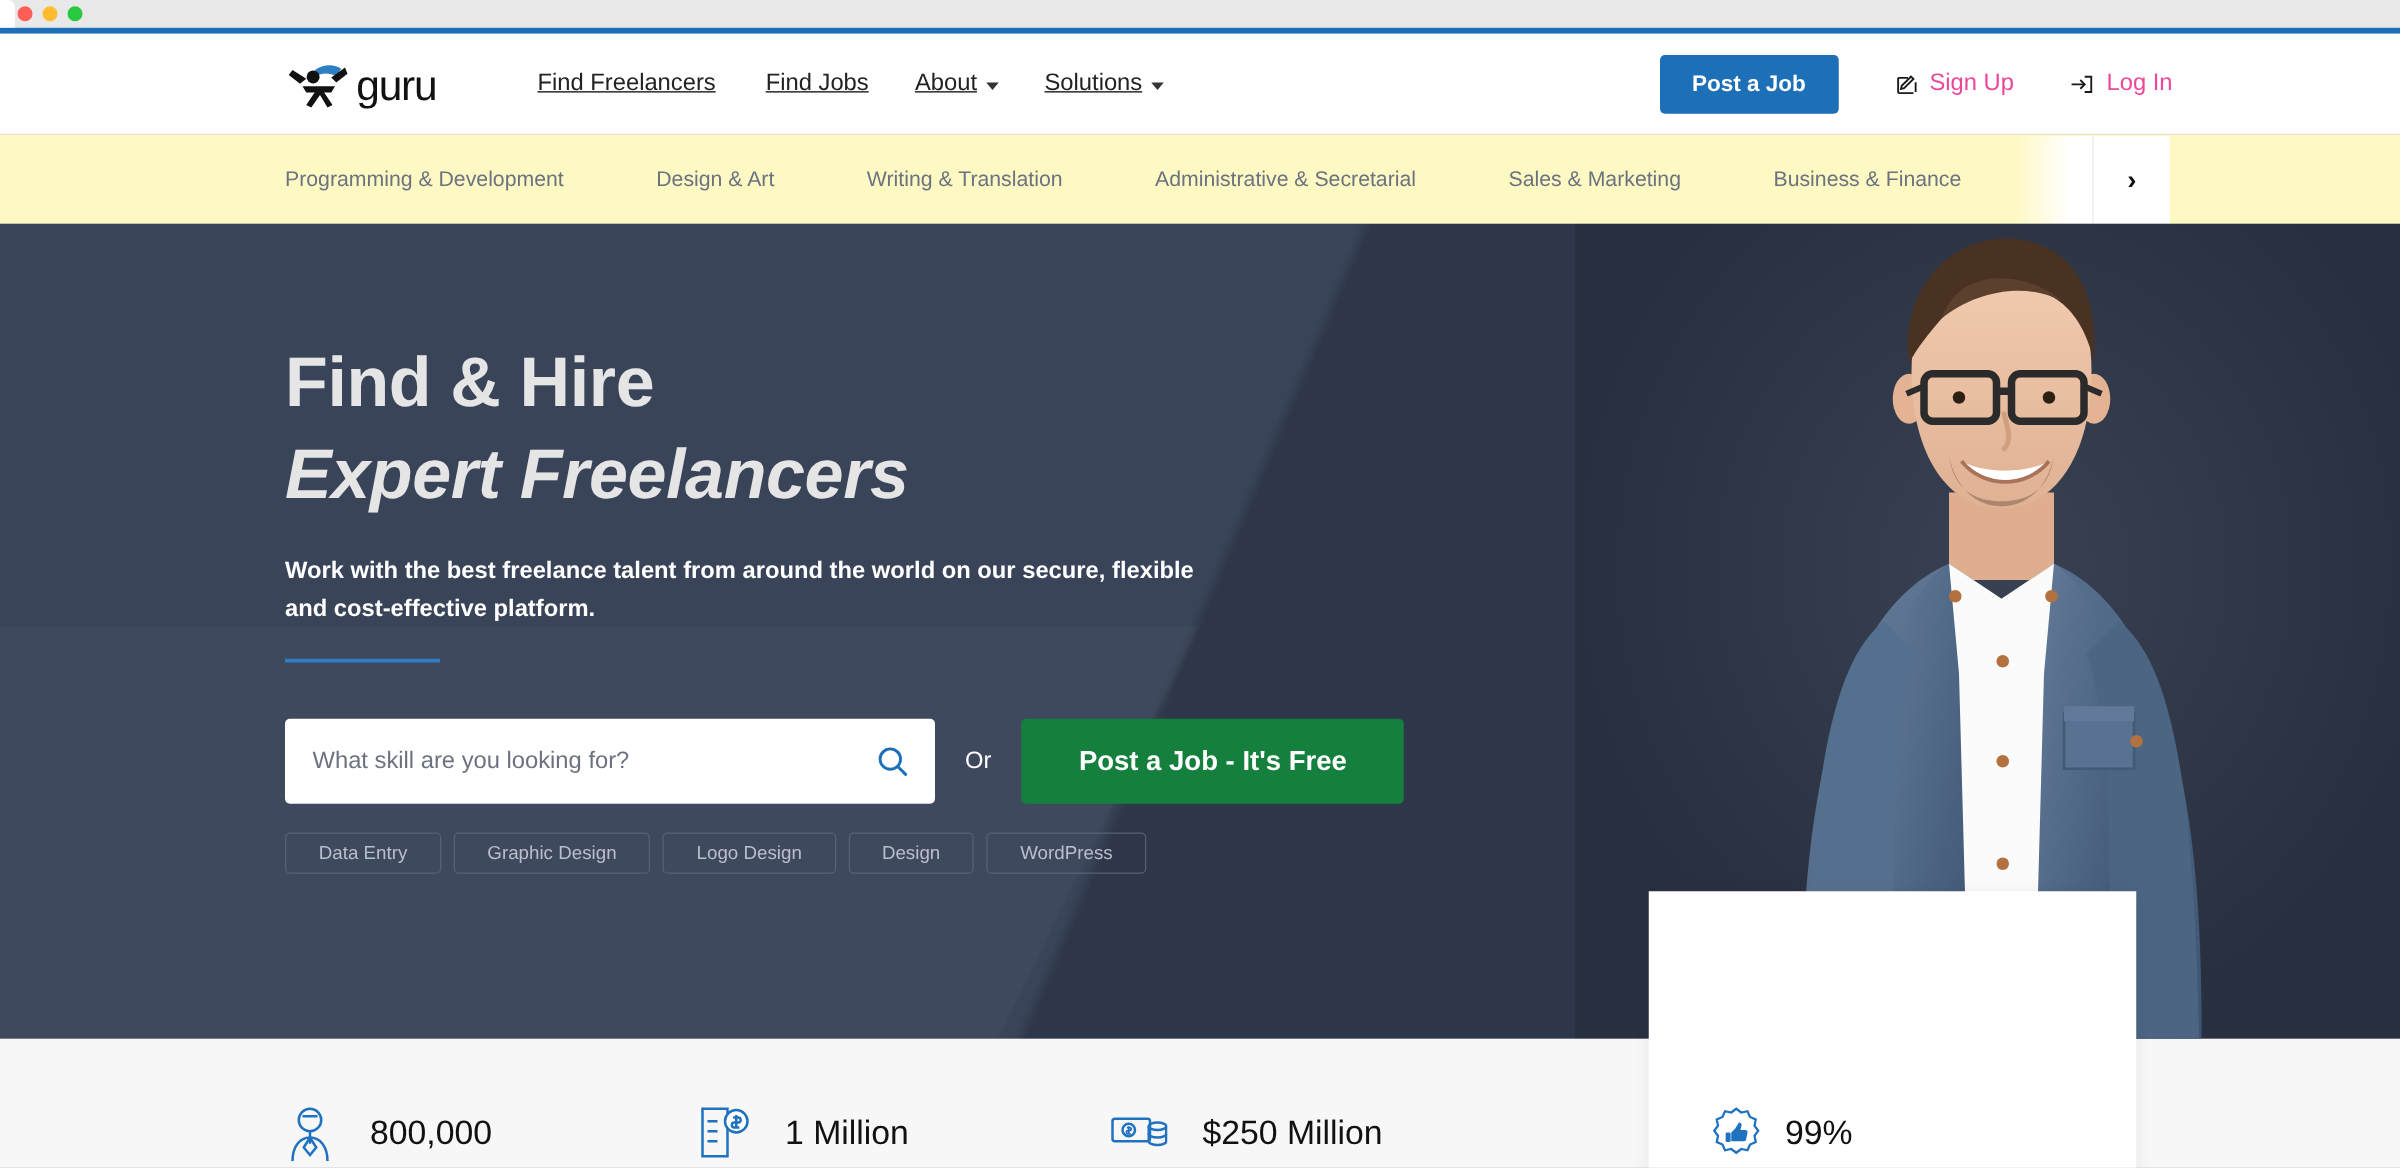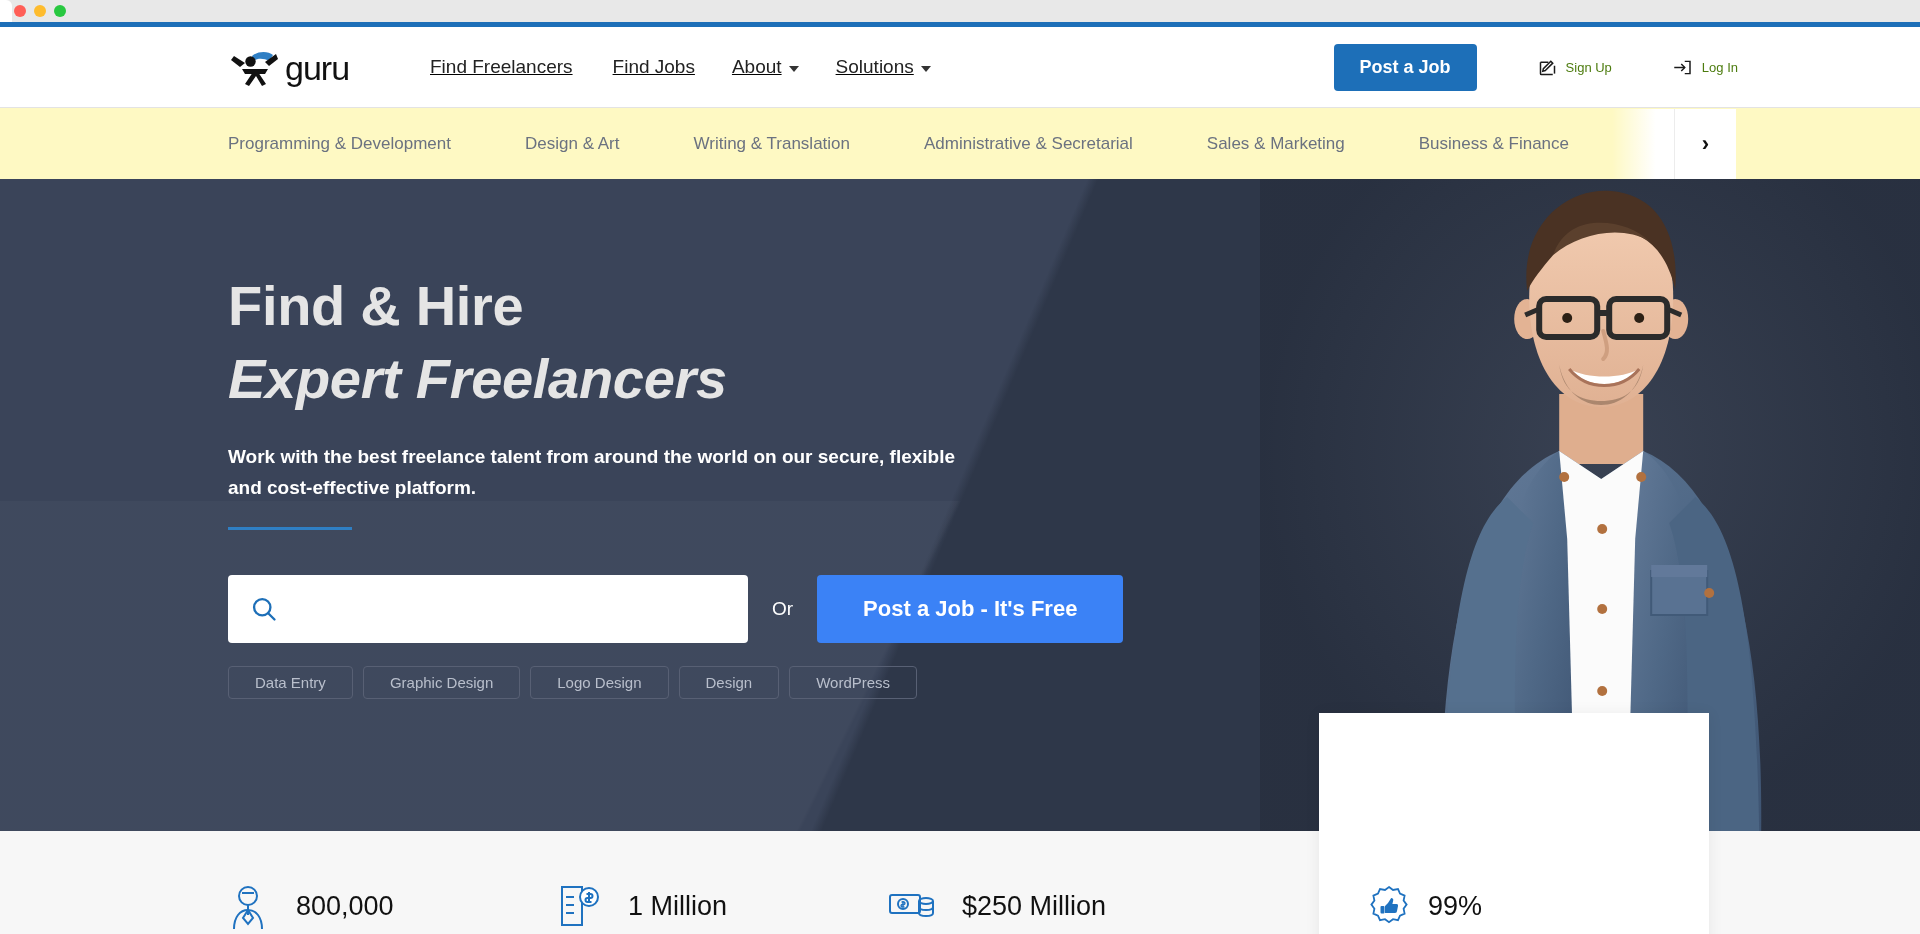--- a/index.html
+++ b/index.html
@@ -63,37 +63,37 @@
     border-right: 5px solid transparent;
     border-top: 6px solid #333;
     margin-top: 3px;
   }
 
   .header-right {
     position: absolute;
     right: 182px;
     display: flex;
     align-items: center;
-    gap: 16px;
+    gap: 0;
   }
   .btn-post-job {
     background: #1d6fb8;
     color: #fff;
     font-size: 18px;
     font-weight: bold;
     border: none;
     border-radius: 4px;
     padding: 13px 26px;
     cursor: pointer;
     font-family: inherit;
     white-space: nowrap;
   }
   .auth-link {
     display: flex; align-items: center; gap: 8px;
-    font-size: 13px; color: #4d7c0f; text-decoration: none;
+    font-size: 19px; color: #ec4899; text-decoration: none;
     margin-left: 44px;
     white-space: nowrap;
   }
   .auth-link svg { display:block; }
 
   
   .catbar {
     height: 72px;
     background: #fef9c3;
     border-top: 1px solid #e3e3e3;
@@ -184,21 +184,21 @@
   .searchbox input {
     flex: 1; border: none; outline: none;
     font-size: 19px; color: #333;
     font-family: inherit;
     background: transparent;
   }
   .searchbox input::placeholder { color: #6c7280; }
   .search-btn { background:none; border:none; cursor:pointer; padding:0; display:flex; }
   .or-text { color: #fff; font-size: 19px; font-weight: normal; margin: 0 24px; }
   .btn-free {
-    background: #3b82f6;
+    background: #15803d;
     color: #fff;
     border: none;
     border-radius: 4px;
     height: 68px;
     padding: 0 46px;
     font-size: 22px;
     font-weight: bold;
     cursor: pointer;
     font-family: inherit;
     white-space: nowrap;
@@ -420,20 +420,21 @@
     <h1>
       <span>Find &amp; Hire</span>
       <span class="line2">Expert Freelancers</span>
     </h1>
 
     <p class="hero-sub">Work with the best freelance talent from around the world on our secure, flexible and cost-effective platform.</p>
     <div class="accent-rule"></div>
 
     <div class="search-row">
       <div class="searchbox">
+        <input type="text" placeholder="What skill are you looking for?" style="">
         <button class="search-btn">
           <svg width="28" height="28" viewBox="0 0 24 24" fill="none" stroke="#1d6fb8" stroke-width="2">
             <circle cx="10.5" cy="10.5" r="7"></circle>
             <path d="M15.6 15.6 L21 21" stroke-linecap="round"></path>
           </svg>
         </button>
       </div>
       <span class="or-text">Or</span>
       <button class="btn-free">Post a Job - It's Free</button>
     </div>

